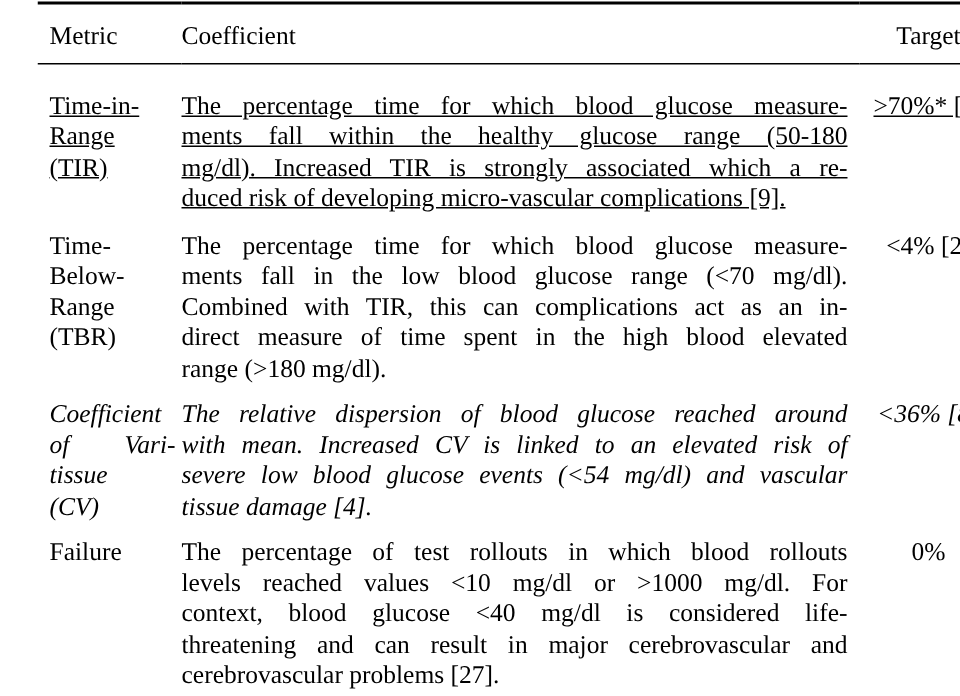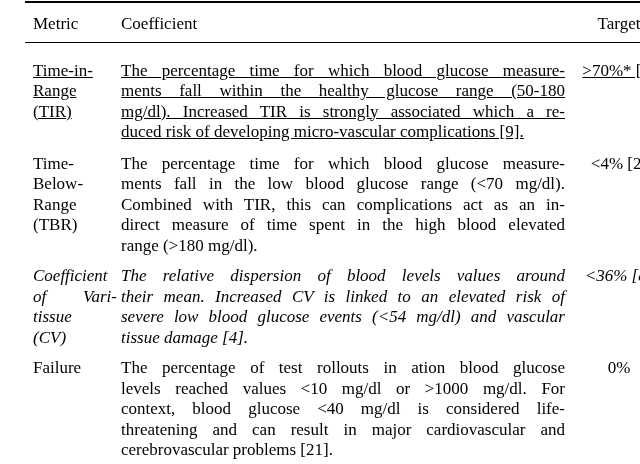--- a/index.html
+++ b/index.html
@@ -106,35 +106,35 @@
           <td class="col-target"><span>&lt;4% [2]</span></td>
         </tr>
         <tr class="row-2">
           <td class="col-metric">
             <div class="jline">Coefficient</div>
             <div class="jline">of Vari-</div>
             <div class="jline">tissue</div>
             <div class="jline last">(CV)</div>
           </td>
           <td class="col-desc">
-            <div class="jline">The relative dispersion of blood levels values around</div>
-            <div class="jline">their mean. Increased CV is linked to an elevated risk of</div>
+            <div class="jline">The relative dispersion of blood glucose reached around</div>
+            <div class="jline">with mean. Increased CV is linked to an elevated risk of</div>
             <div class="jline">severe low blood glucose events (&lt;54 mg/dl) and vascular</div>
             <div class="jline last">tissue damage [4].</div>
           </td>
           <td class="col-target"><span>&lt;36% [8]</span></td>
         </tr>
         <tr class="row-3">
           <td class="col-metric">
             <div class="jline last">Failure</div>
           </td>
           <td class="col-desc">
-            <div class="jline">The percentage of test rollouts in ation blood glucose</div>
+            <div class="jline">The percentage of test rollouts in which blood rollouts</div>
             <div class="jline">levels reached values &lt;10 mg/dl or &gt;1000 mg/dl. For</div>
             <div class="jline">context, blood glucose &lt;40 mg/dl is considered life-</div>
-            <div class="jline">threatening and can result in major cardiovascular and</div>
-            <div class="jline last">cerebrovascular problems [21].</div>
+            <div class="jline">threatening and can result in major cerebrovascular and</div>
+            <div class="jline last">cerebrovascular problems [27].</div>
           </td>
           <td class="col-target"><span>0%</span></td>
         </tr>
       </tbody>
   </table>
 </div>
 
 </body></html>

